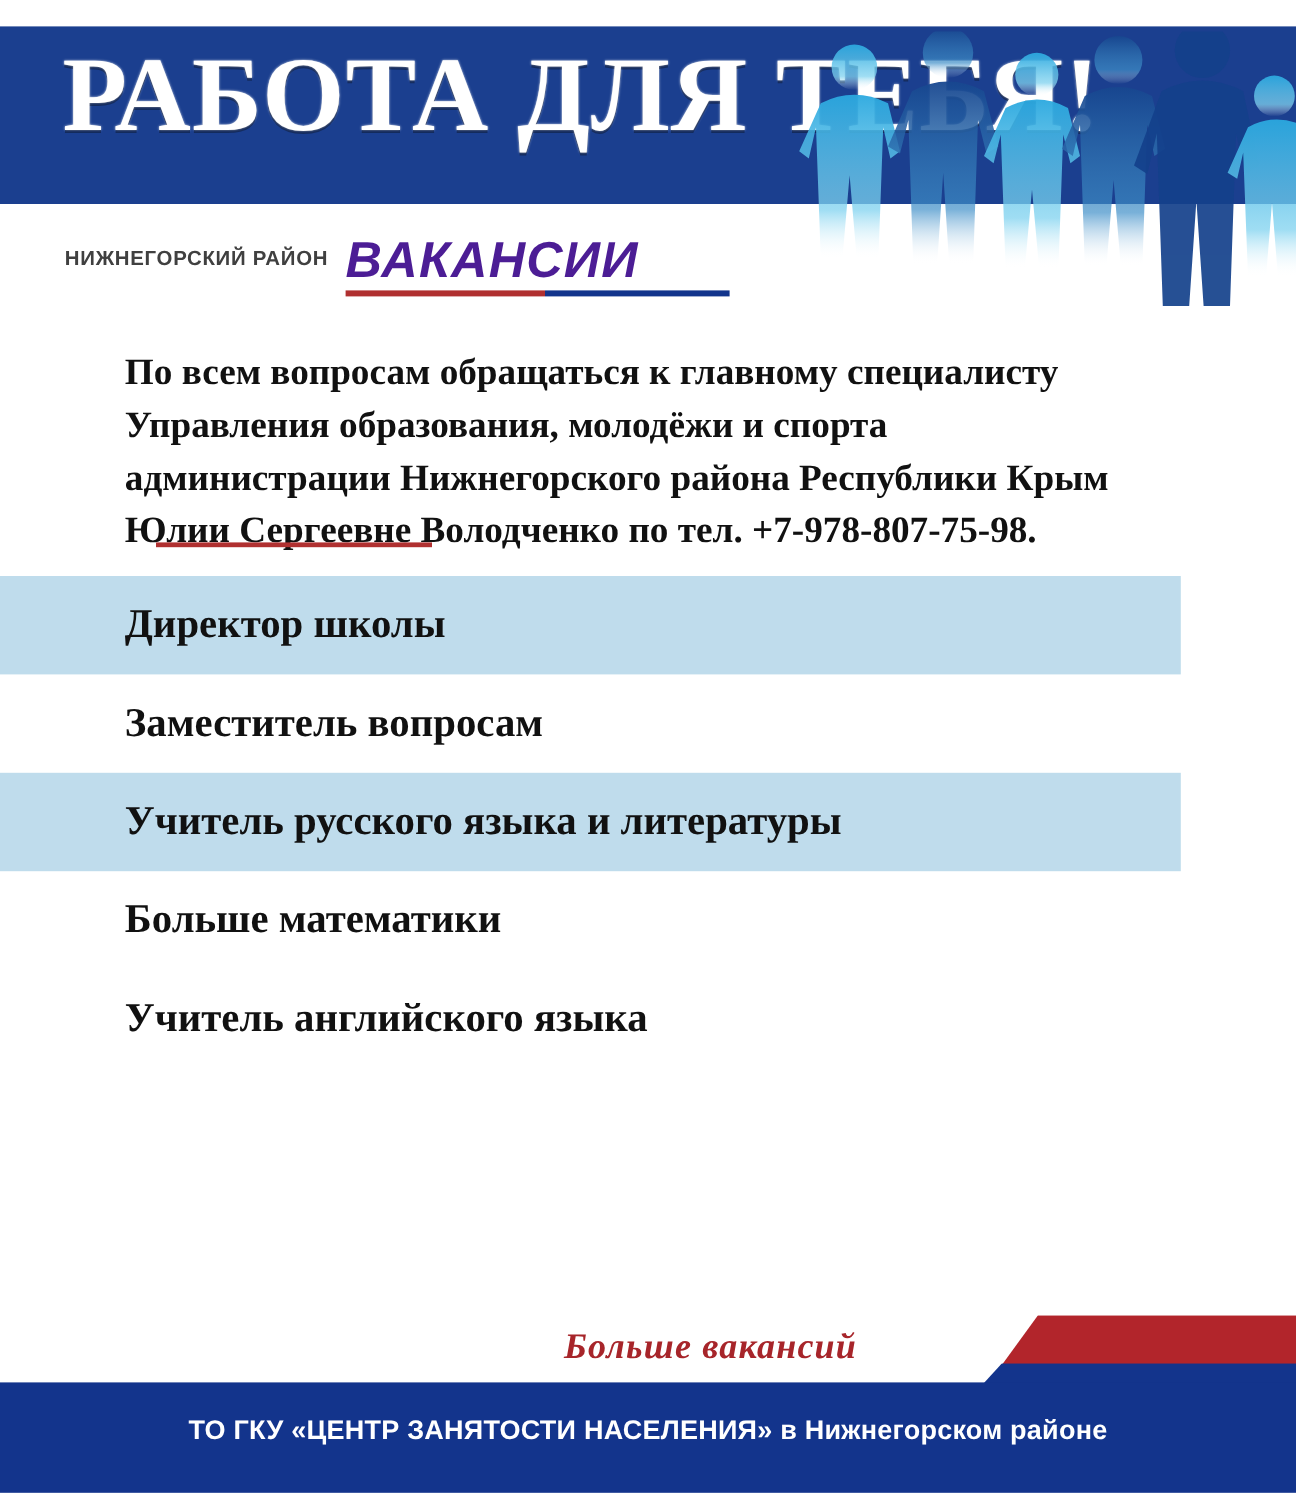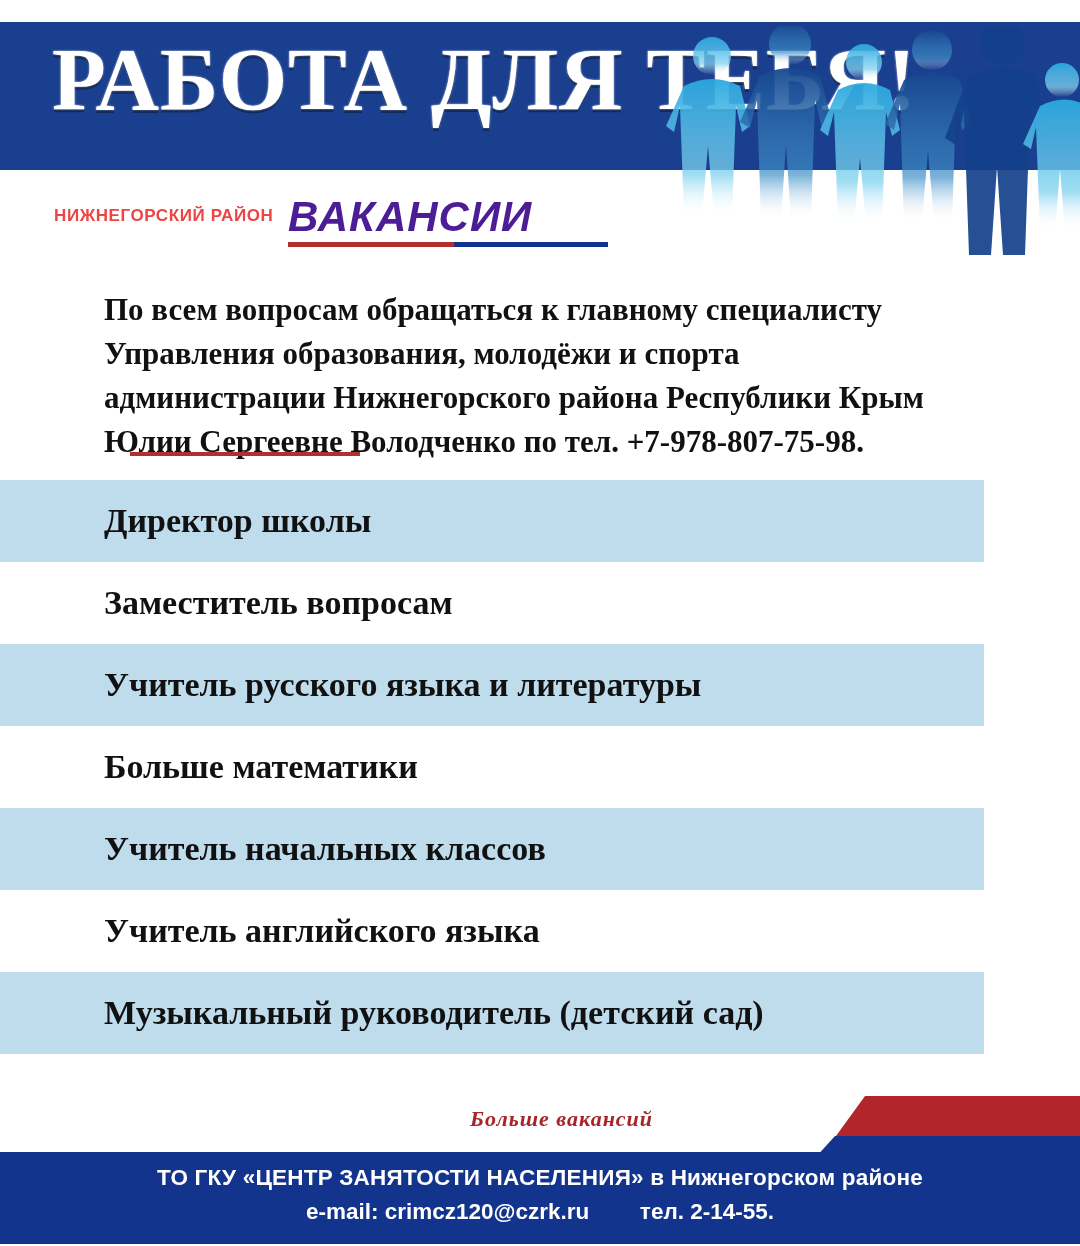--- a/index.html
+++ b/index.html
@@ -62,21 +62,21 @@
   .district {
     position: absolute;
     left: 54px;
     top: 205px;
     width: 230px;
     font-family: "Liberation Sans", sans-serif;
     font-weight: bold;
     font-size: 17px;
     line-height: 1.35;
     letter-spacing: 0.6px;
-    color: #ef4444;
+    color: #404040;
     text-transform: uppercase;
   }
   .vacancies-wrap {
     position: absolute;
     left: 288px;
     top: 196px;
     width: 350px;
   }
   .vacancies-word {
     font-family: "Liberation Sans", sans-serif;
@@ -176,39 +176,39 @@
     background: #13348c;
     clip-path: polygon(20px 0, 100% 0, 100% 100%, 0 100%);
   }
   .more-text {
     position: absolute;
     left: 470px;
     top: 10px;
     font-family: "Liberation Serif", serif;
     font-weight: bold;
     font-style: italic;
-    font-size: 22px;
+    font-size: 30px;
     letter-spacing: 1px;
     color: #a7252a;
     text-shadow: 0 1px 0 rgba(255,255,255,0.6);
     white-space: nowrap;
   }
   .footer-band {
     position: absolute;
     left: 0;
     top: 1152px;
     width: 1080px;
     height: 92px;
     background: #13348c;
     color: #ffffff;
     text-align: center;
     font-family: "Liberation Sans", sans-serif;
   }
   .footer-line1 {
-    padding-top: 13px;
+    padding-top: 27px;
     font-size: 22.5px;
     font-weight: bold;
     letter-spacing: 0.2px;
   }
   .footer-line2 {
     margin-top: 8px;
     font-size: 22.5px;
     font-weight: bold;
   }
   .footer-line2 .gap {
@@ -288,40 +288,29 @@
     </div>
     <div class="row">
       <span class="row-label">Заместитель вопросам</span>
     </div>
     <div class="row shaded">
       <span class="row-label">Учитель русского языка и литературы</span>
     </div>
     <div class="row">
       <span class="row-label">Больше математики</span>
     </div>
-    <div class="row shaded">
-      <span class="row-label">Учитель начальных классов</span>
-    </div>
     <div class="row">
       <span class="row-label">Учитель английского языка</span>
-    </div>
-    <div class="row shaded">
-      <span class="row-label">Музыкальный руководитель (детский сад)</span>
     </div>
   </div>
 
   <div class="more-band">
     <div class="more-white"></div>
     <div class="more-red"></div>
     <div class="more-blue-corner"></div>
     <div class="more-text">Больше вакансий</div>
   </div>
 
   <div class="footer-band">
     <div class="footer-line1">ТО ГКУ «ЦЕНТР ЗАНЯТОСТИ НАСЕЛЕНИЯ» в Нижнегорском районе</div>
-    <div class="footer-line2">
-      <span>e-mail: crimcz120@czrk.ru</span>
-      <span class="gap"></span>
-      <span>тел. 2-14-55.</span>
-    </div>
   </div>
 
 </div>
 
 </body></html>

